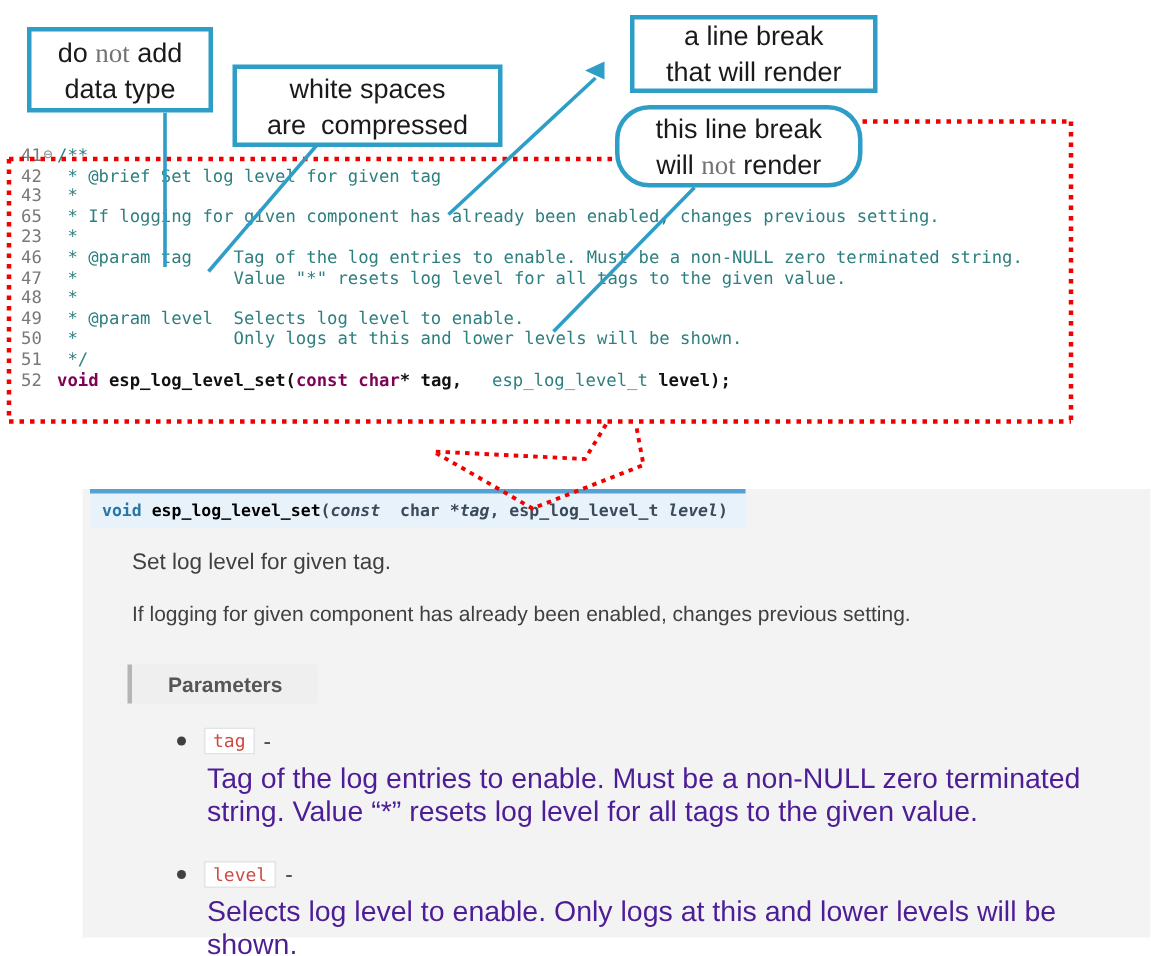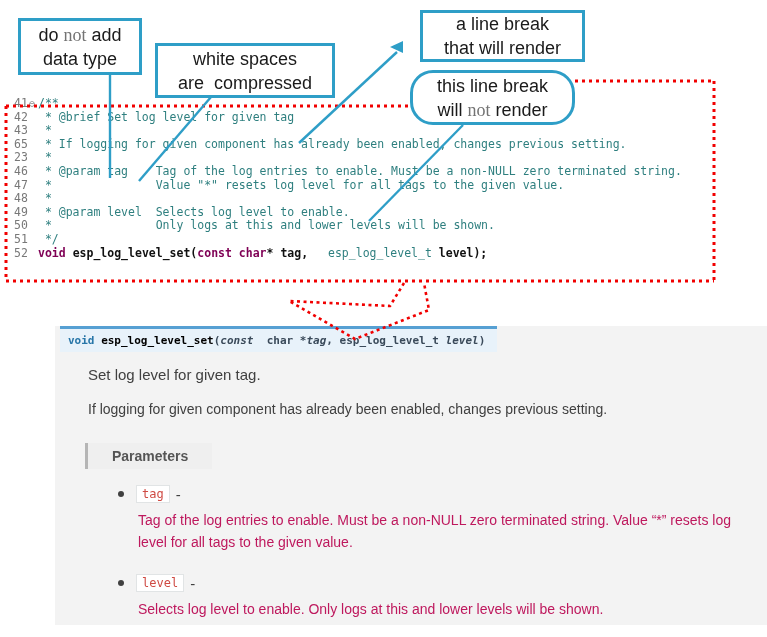--- a/index.html
+++ b/index.html
@@ -60,21 +60,21 @@
   .param-item{position:absolute;left:63px;width:615px;}
   #param-list .param-item:nth-of-type(1){top:157px;}
   #param-list .param-item:nth-of-type(2){top:246px;}
   .param-head{display:flex;align-items:center;height:22px;}
   .bullet{width:6px;height:6px;border-radius:50%;background:#404040;margin-right:12px;flex:0 0 auto;}
   .param-chip{
     font-family:"DejaVu Sans Mono",monospace;font-size:12px;color:#cf4a43;
     background:#ffffff;border:1px solid #e1e4e5;padding:0 5px;line-height:16px;
   }
   .param-dash{font-size:15px;margin-left:6px;color:#404040;}
-  .param-desc{margin-top:4px;margin-left:20px;width:612px;font-size:14px;line-height:22px;color:#be185d;}
+  .param-desc{margin-top:4px;margin-left:20px;width:612px;font-size:19px;line-height:22px;color:#4c1d95;}
 </style>
 </head>
 <body>
 
 <div id="editor">
     <div class="code-line"><span class="lnum">41</span><span class="fold">⊖</span><span class="ctext"><span class="tok-comment">/**</span></span></div>
     <div class="code-line"><span class="lnum">42</span><span class="fold"></span><span class="ctext"><span class="tok-comment"> * @brief Set log level for given tag</span></span></div>
     <div class="code-line"><span class="lnum">43</span><span class="fold"></span><span class="ctext"><span class="tok-comment"> *</span></span></div>
     <div class="code-line"><span class="lnum">65</span><span class="fold"></span><span class="ctext"><span class="tok-comment"> * If logging for given component has already been enabled, changes previous setting.</span></span></div>
     <div class="code-line"><span class="lnum">23</span><span class="fold"></span><span class="ctext"><span class="tok-comment"> *</span></span></div>

